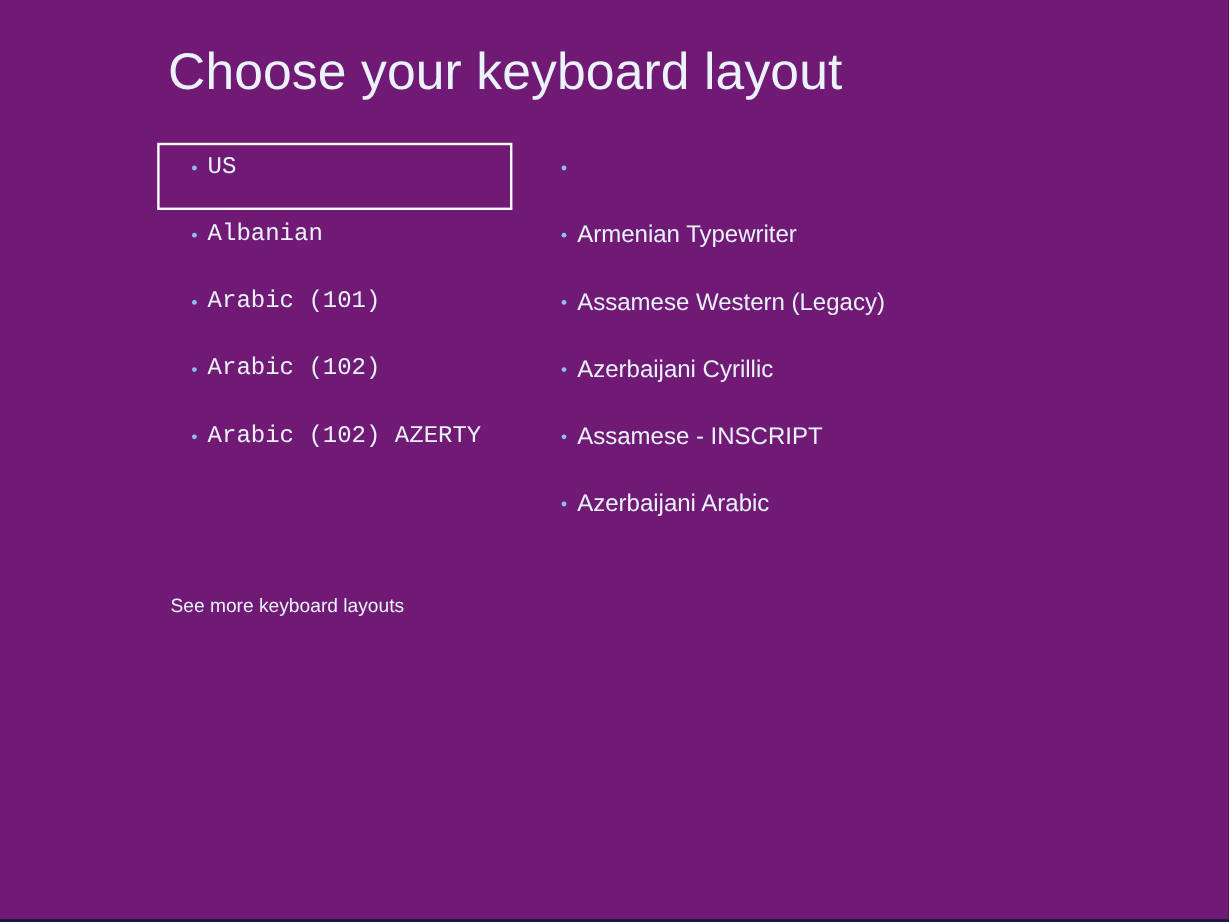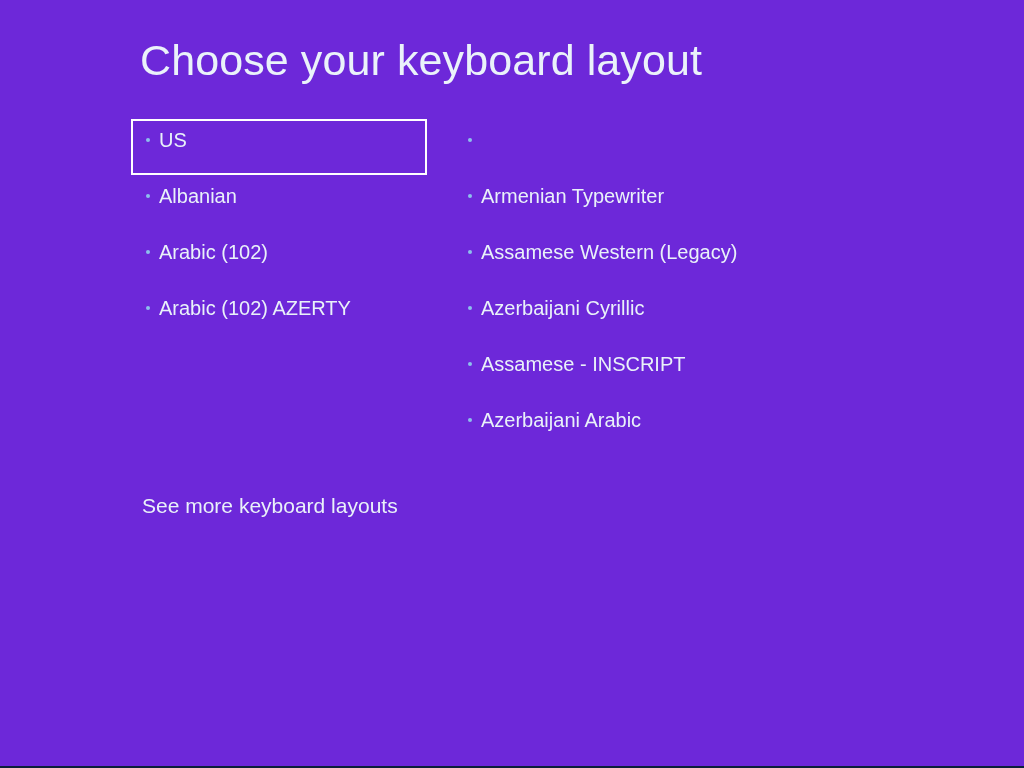--- a/index.html
+++ b/index.html
@@ -11,21 +11,21 @@
     width: 1024px;
     height: 768px;
     overflow: hidden;
     font-family: "Liberation Sans", "DejaVu Sans", sans-serif;
   }
 
   #screen {
     position: relative;
     width: 1024px;
     height: 768px;
-    background: #6d28d9;
+    background: #701a75;
     box-sizing: border-box;
     border-bottom: 2px solid #0b1f3a;
     overflow: hidden;
   }
 
   
   #page-title {
     position: absolute;
     left: 140px;
     top: 36px;
@@ -47,21 +47,21 @@
 
   .layout-item {
     position: relative;
     height: 56px;
     box-sizing: border-box;
     display: flex;
     align-items: flex-start;
     padding-top: 6px;
     border: 2px solid transparent;
   }
-  #column-left .layout-item  { padding-left: 13px; }
+  #column-left .layout-item  { padding-left: 27px; font-family: Liberation Mono, monospace; }
   #column-right .layout-item { padding-left: 6px; }
 
   .layout-item.selected {
     border-color: #FFFFFF;
     width: 296px;
   }
 
   .bullet {
     flex: 0 0 auto;
     width: 4px;
@@ -78,21 +78,21 @@
     color: #E9F1F9;
     line-height: 26px;
     white-space: nowrap;
   }
 
   
   #see-more {
     position: absolute;
     left: 142px;
     top: 493px;
-    font-size: 21px;
+    font-size: 16px;
     font-weight: 400;
     color: #E9F1F9;
     line-height: 26px;
     white-space: nowrap;
     cursor: pointer;
   }
 </style>
 </head>
 <body>
 
@@ -101,20 +101,24 @@
   <div id="page-title">Choose your keyboard layout</div>
 
   <div id="column-left" class="column">
       <div class="layout-item selected">
         <span class="bullet"></span>
         <span class="layout-label">US</span>
       </div>
       <div class="layout-item">
         <span class="bullet"></span>
         <span class="layout-label">Albanian</span>
+      </div>
+      <div class="layout-item">
+        <span class="bullet"></span>
+        <span class="layout-label">Arabic (101)</span>
       </div>
       <div class="layout-item">
         <span class="bullet"></span>
         <span class="layout-label">Arabic (102)</span>
       </div>
       <div class="layout-item">
         <span class="bullet"></span>
         <span class="layout-label">Arabic (102) AZERTY</span>
       </div>
     </div>

